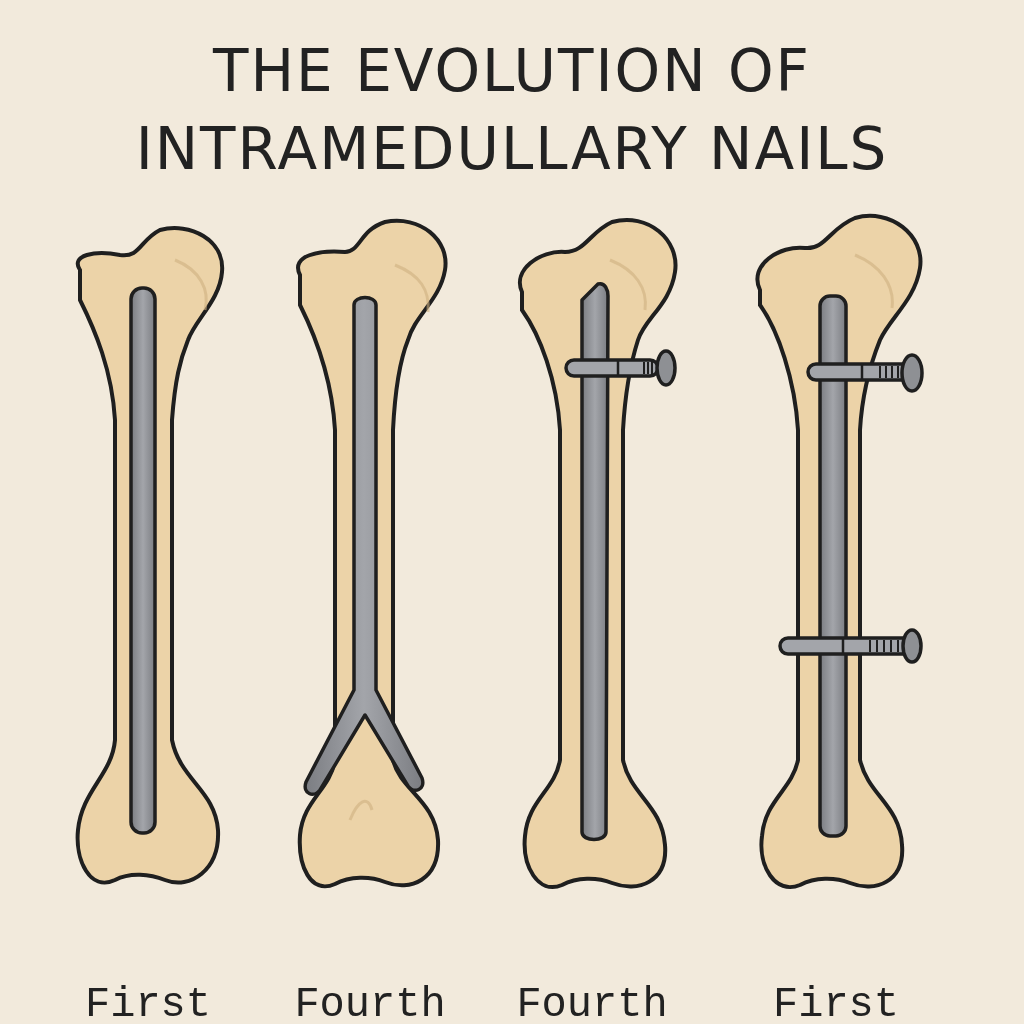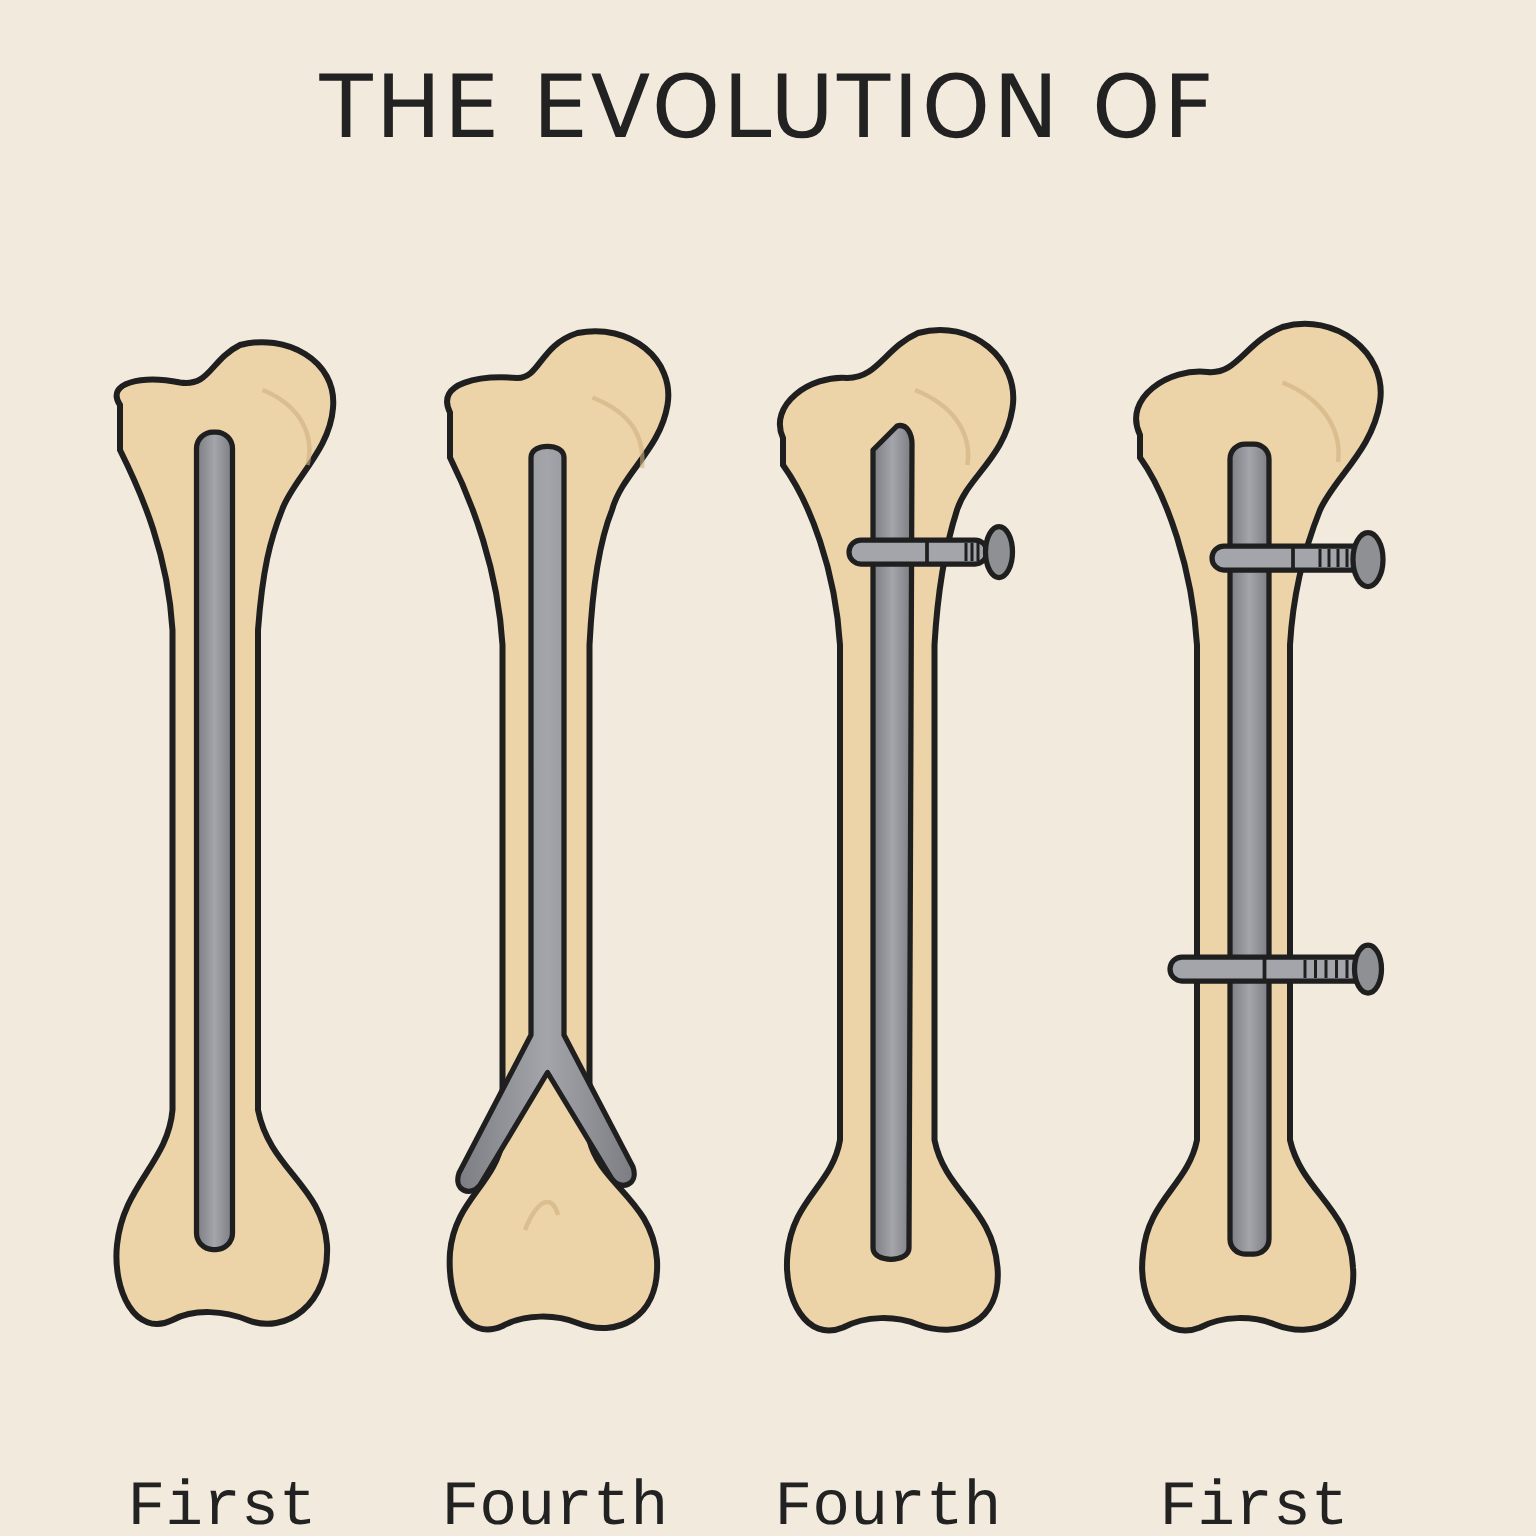--- a/index.html
+++ b/index.html
@@ -20,20 +20,21 @@
   .label {
     position:absolute; top:981px; width:200px; text-align:center;
     font-family:Liberation Mono, monospace; font-size:42px; color:#222;
   }
 </style>
 </head>
 <body>
 
 <div class="title">
   <div>THE EVOLUTION OF</div>
+  <div>INTRAMEDULLARY NAILS</div>
 </div>
 
 <svg class="art" width="1024" height="1024" viewBox="0 0 1024 1024">
   <defs>
     <linearGradient id="nailGrad" x1="0" x2="1" y1="0" y2="0">
       <stop offset="0" stop-color="#7b7d82"></stop>
       <stop offset="0.5" stop-color="#a3a5aa"></stop>
       <stop offset="1" stop-color="#7b7d82"></stop>
     </linearGradient>
   </defs>

